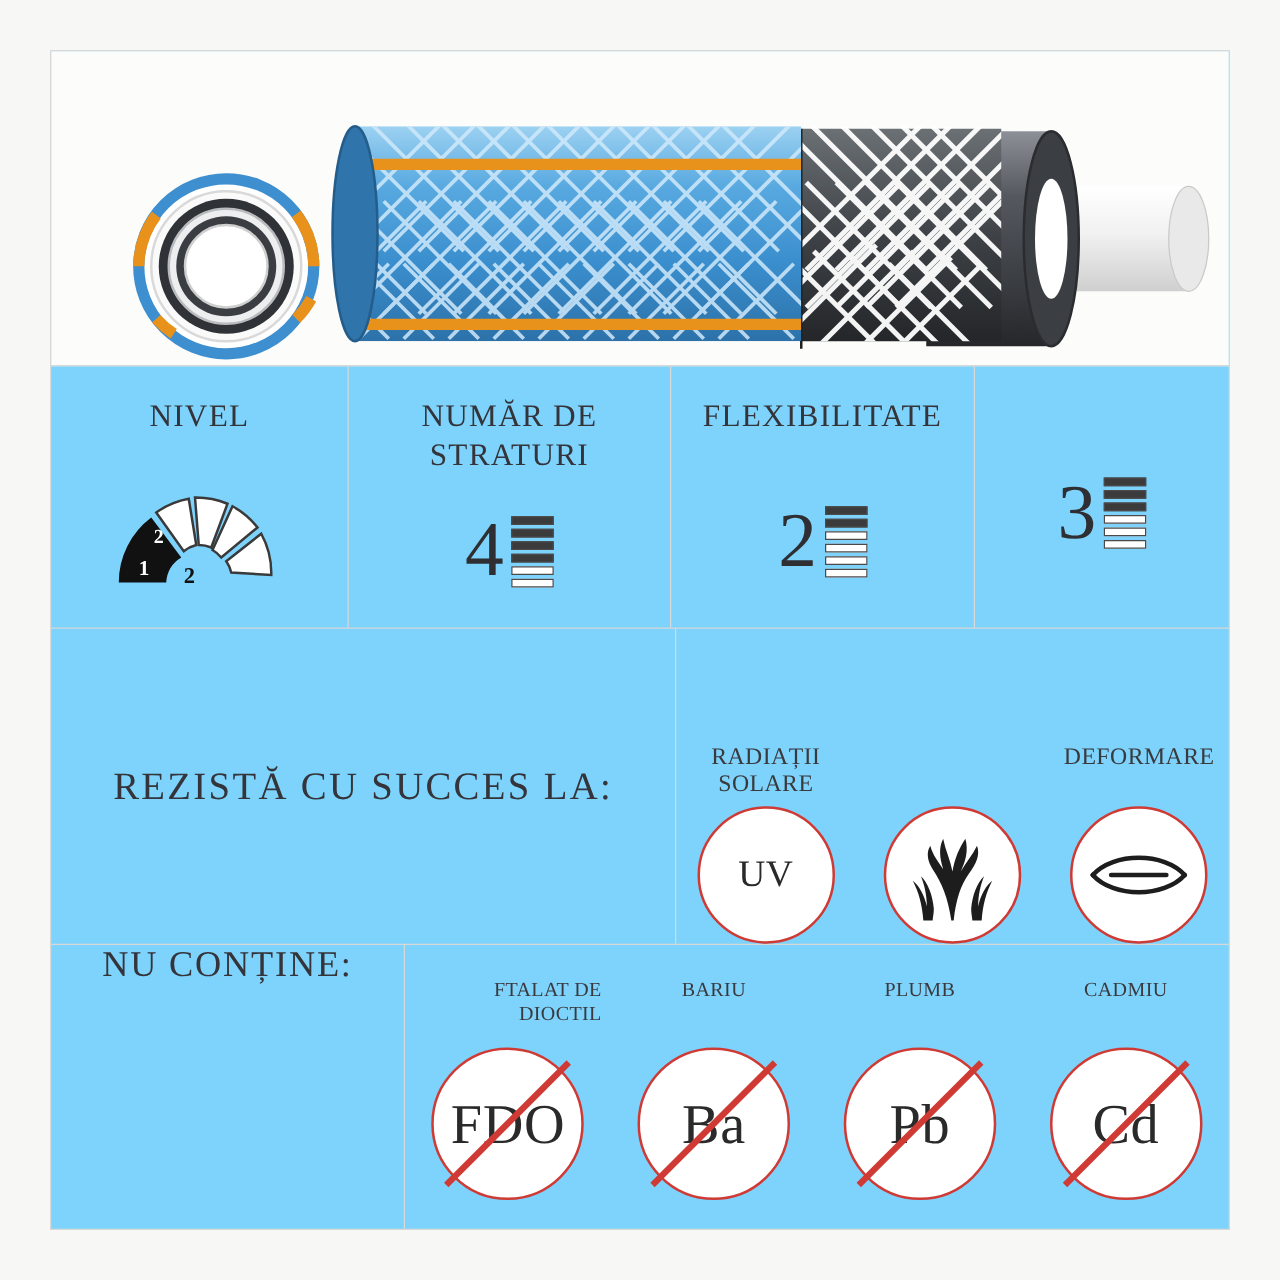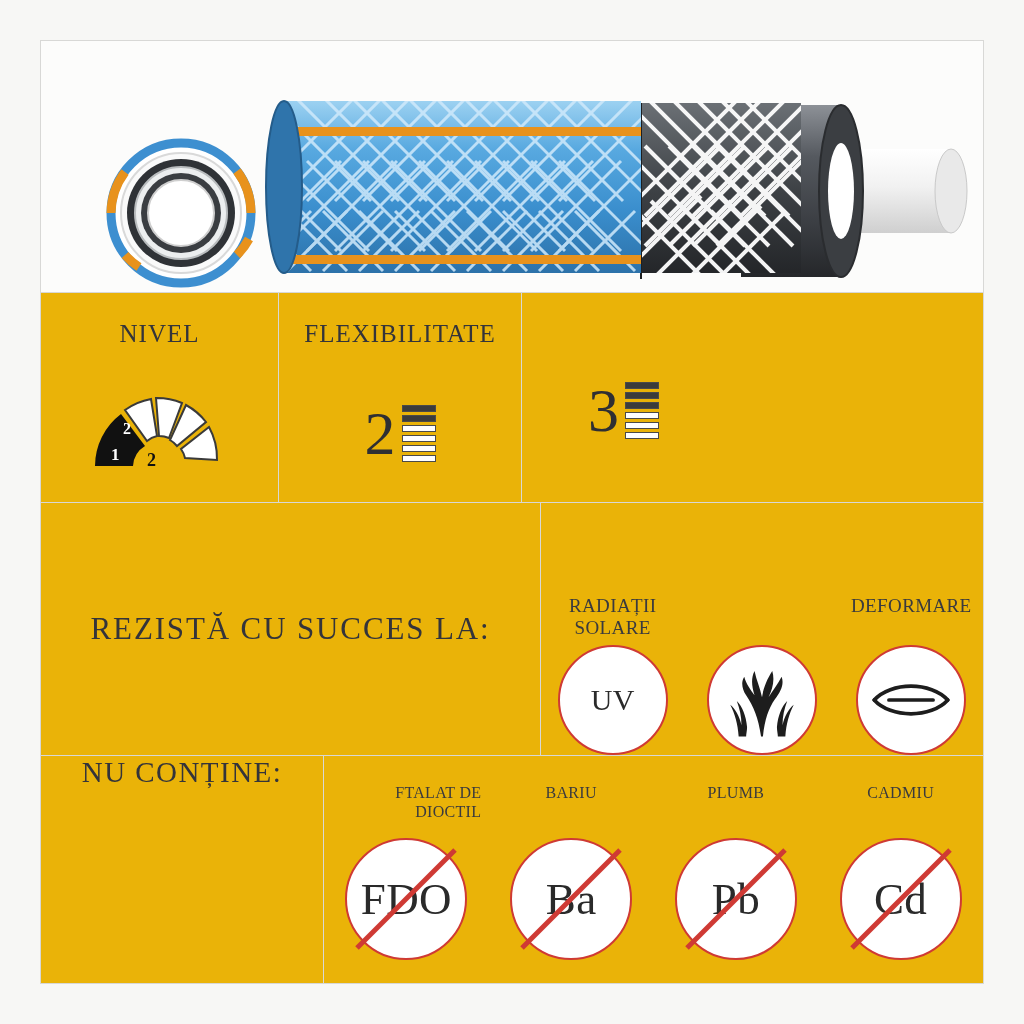--- a/index.html
+++ b/index.html
@@ -7,21 +7,21 @@
     width:1024px;height:1024px;
     background:#f7f7f5;
     font-family:"Liberation Serif", serif;
     color:#2b2b2b;
     overflow:hidden;
   }
   .sheet{
     position:absolute;
     left:40px;top:40px;
     width:944px;height:944px;
-    background:#eab308;
+    background:#7dd3fc;
     border:1px solid #d8d8d6;
     box-sizing:border-box;
     display:flex;
     flex-direction:column;
   }
   
   .hose-row{
     height:252px;
     border-bottom:1px solid #d8d8d6;
     position:relative;
@@ -368,20 +368,34 @@
           <path d="M71,12 A65,65 0 0,1 97,17 L84,52 A25,25 0 0,0 74,50 Z" fill="#ffffff" stroke="#3a3a3a" stroke-width="2"></path>
           <path d="M101,19 A65,65 0 0,1 121,36 L92,60 A25,25 0 0,0 85,54 Z" fill="#ffffff" stroke="#3a3a3a" stroke-width="2"></path>
           <path d="M124,41 A65,65 0 0,1 132,74 L100,72 A25,25 0 0,0 96,63 Z" fill="#ffffff" stroke="#3a3a3a" stroke-width="2"></path>
           <text x="26" y="74" font-family="Liberation Serif, serif" font-size="17" fill="#ffffff" font-weight="bold">1</text>
           <text x="38" y="48" font-family="Liberation Serif, serif" font-size="16" fill="#ffffff" font-weight="bold">2</text>
           <text x="62" y="80" font-family="Liberation Serif, serif" font-size="18" fill="#111111" font-weight="bold">2</text>
         </svg>
       </div>
     </div>
 
+    <div class="spec-cell c-straturi">
+      <div class="spec-title">NUMĂR DE STRATURI</div>
+      <div class="spec-body">
+        <span class="big-num">4</span>
+        <span class="bars">
+          <span class="on"></span>
+            <span class="on"></span>
+            <span class="on"></span>
+            <span class="on"></span>
+            <span></span>
+            <span></span>
+        </span>
+      </div>
+    </div>
 
     <div class="spec-cell c-flex">
       <div class="spec-title">FLEXIBILITATE</div>
       <div class="spec-body">
         <span class="big-num">2</span>
         <span class="bars">
           <span class="on"></span>
             <span class="on"></span>
             <span></span>
             <span></span>

